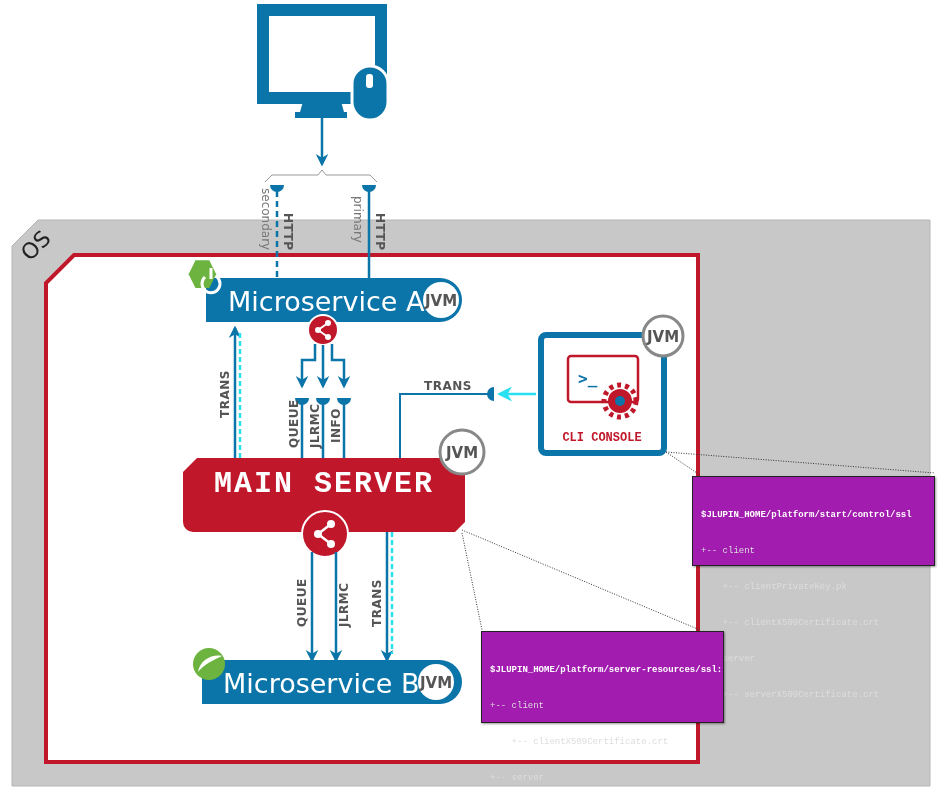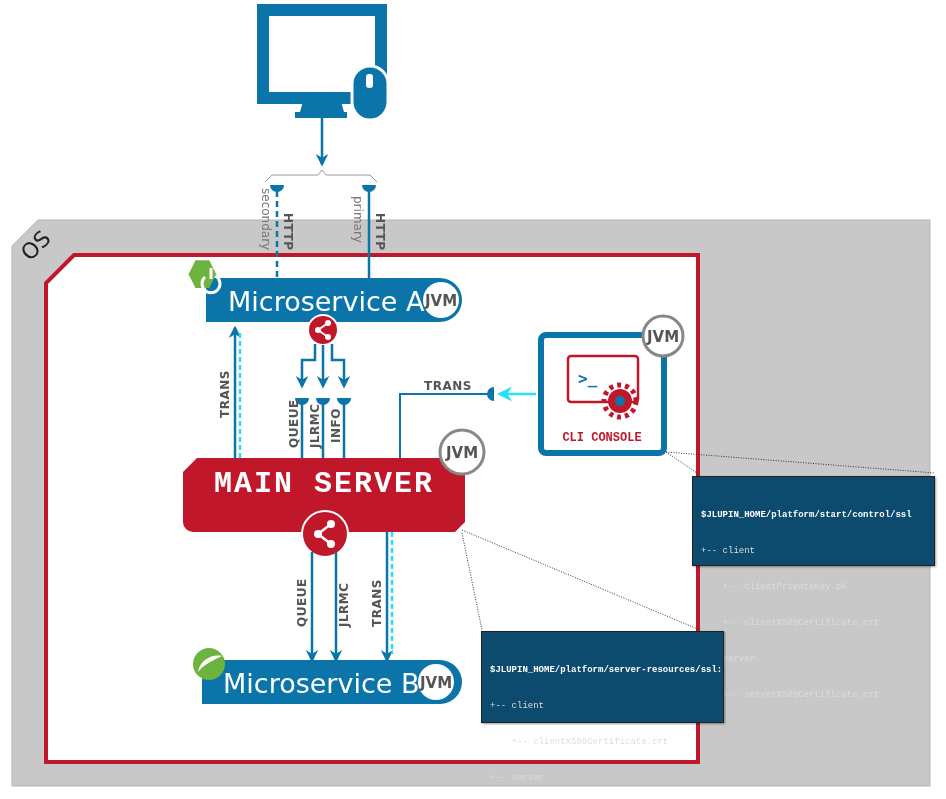--- a/index.html
+++ b/index.html
@@ -5,21 +5,21 @@
   html, body { margin: 0; padding: 0; background: #ffffff; }
   body { width: 946px; height: 799px; position: relative; overflow: hidden; font-family: "DejaVu Sans", sans-serif; }
   svg { position: absolute; left: 0; top: 0; }
   .lbl-bold { font-family: "DejaVu Sans", sans-serif; font-weight: bold; fill: #555555; font-size: 12px; letter-spacing: 0.5px; }
   .lbl-thin { font-family: "DejaVu Sans", sans-serif; fill: #777777; font-size: 12px; }
   .svc-title { font-family: "DejaVu Sans", sans-serif; fill: #ffffff; font-size: 27px; }
   .jvm { font-family: "DejaVu Sans", sans-serif; font-weight: bold; fill: #555555; font-size: 15px; }
   .main-title { font-family: "Liberation Mono", "DejaVu Sans Mono", monospace; font-weight: bold; fill: #ffffff; font-size: 30px; letter-spacing: 2px; }
   .cli-title { font-family: "Liberation Mono", "DejaVu Sans Mono", monospace; font-weight: bold; fill: #c0182a; font-size: 12px; }
   .os-title { font-family: "DejaVu Sans", sans-serif; fill: #222222; font-size: 22px; }
-  .note { position: absolute; background: #0c4a6e; border: 1px solid #222; box-shadow: 1px 1px 2px rgba(0,0,0,0.4);
+  .note { position: absolute; background: #a21caf; border: 1px solid #222; box-shadow: 1px 1px 2px rgba(0,0,0,0.4);
           font-family: "Liberation Mono", "DejaVu Sans Mono", monospace; font-size: 9px; color: #dddddd; padding: 8px 8px; box-sizing: border-box; line-height: 12px; white-space: pre; }
   .note .head { color: #ffffff; font-weight: bold; }
 </style>
 </head>
 <body>
 
 <svg width="946" height="799" viewBox="0 0 946 799">
   <defs>
     <marker id="arrBlue" viewBox="0 0 10 10" refX="8" refY="5" markerWidth="5" markerHeight="6" orient="auto">
       <path d="M0,0 L10,5 L0,10 L3,5 Z" fill="#0b74a8"></path>

